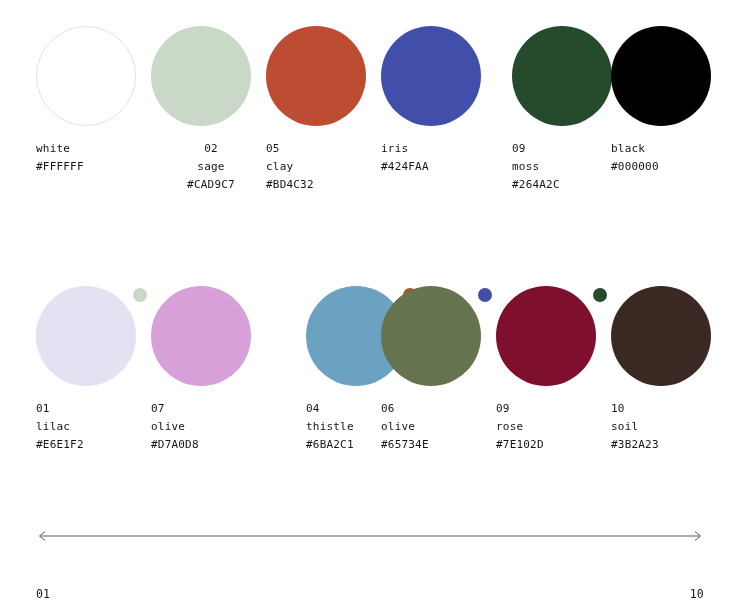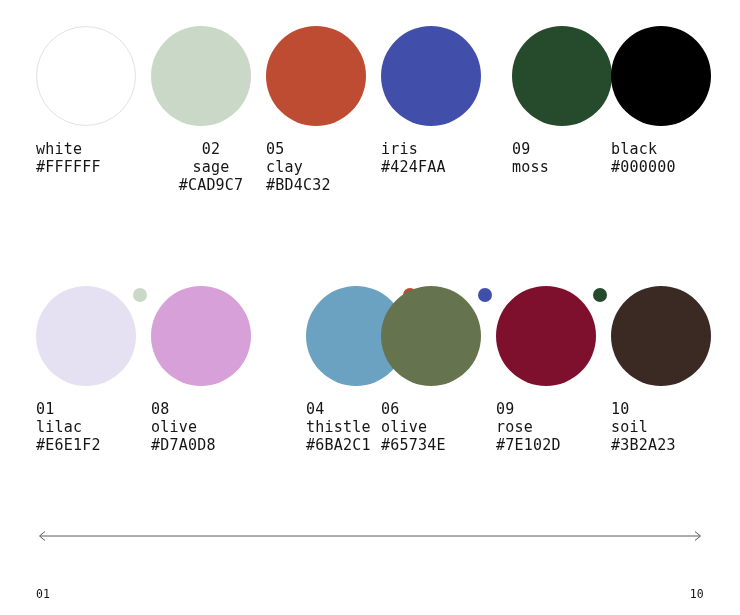--- a/index.html
+++ b/index.html
@@ -56,21 +56,21 @@
     width: 14px;
     height: 14px;
     border-radius: 50%;
   }
 
   .caption {
     position: absolute;
     top: 114px;
     left: 0;
     width: 120px;
-    font-size: 15px;
+    font-size: 11px;
     line-height: 18px;
     letter-spacing: 0.2px;
     color: #151515;
     white-space: pre;
   }
   .caption .line { display: block; }
 
   
   .axis {
     position: absolute;
@@ -118,36 +118,36 @@
       <div class="swatch" style="left: 230px;">
         <div class="disc" style="background: rgb(189, 76, 50);"></div>
         <div class="caption"><span class="line">05</span><span class="line">clay</span><span class="line">#BD4C32</span></div>
       </div>
       <div class="swatch" style="left: 345px;">
         <div class="disc" style="background: rgb(66, 79, 170);"></div>
         <div class="caption"><span class="line">iris</span><span class="line">#424FAA</span></div>
       </div>
       <div class="swatch" style="left: 476px;">
         <div class="disc" style="background: rgb(38, 74, 44);"></div>
-        <div class="caption"><span class="line">09</span><span class="line">moss</span></div>
+        <div class="caption"><span class="line">09</span><span class="line">moss</span><span class="line">#264A2C</span></div>
       </div>
       <div class="swatch" style="left: 575px;">
         <div class="disc" style="background: rgb(0, 0, 0);"></div>
         <div class="caption"><span class="line">black</span><span class="line">#000000</span></div>
       </div>
     </div>
   <div class="row row-2">
       <div class="swatch" style="left: 0px;">
         <div class="disc" style="background: rgb(230, 225, 242);"></div>
         <div class="accent-dot" style="background: rgb(202, 217, 199); width: 14px; height: 14px;"></div>
         <div class="caption"><span class="line">01</span><span class="line">lilac</span><span class="line">#E6E1F2</span></div>
       </div>
       <div class="swatch" style="left: 115px;">
         <div class="disc" style="background: rgb(215, 160, 216);"></div>
-        <div class="caption"><span class="line">08</span><span class="line">olive</span><span class="line">#D7A0D8</span></div>
+        <div class="caption"><span class="line">07</span><span class="line">olive</span><span class="line">#D7A0D8</span></div>
       </div>
       <div class="swatch" style="left: 230px; margin-left: 40px;">
         <div class="disc" style="background: rgb(107, 162, 193);"></div>
         <div class="accent-dot" style="background: rgb(189, 76, 50); width: 14px; height: 14px;"></div>
         <div class="caption"><span class="line">04</span><span class="line">thistle</span><span class="line">#6BA2C1</span></div>
       </div>
       <div class="swatch" style="left: 345px;">
         <div class="disc" style="background: rgb(101, 115, 78);"></div>
         <div class="accent-dot" style="background: rgb(66, 79, 170); width: 14px; height: 14px;"></div>
         <div class="caption"><span class="line">06</span><span class="line">olive</span><span class="line">#65734E</span></div>

